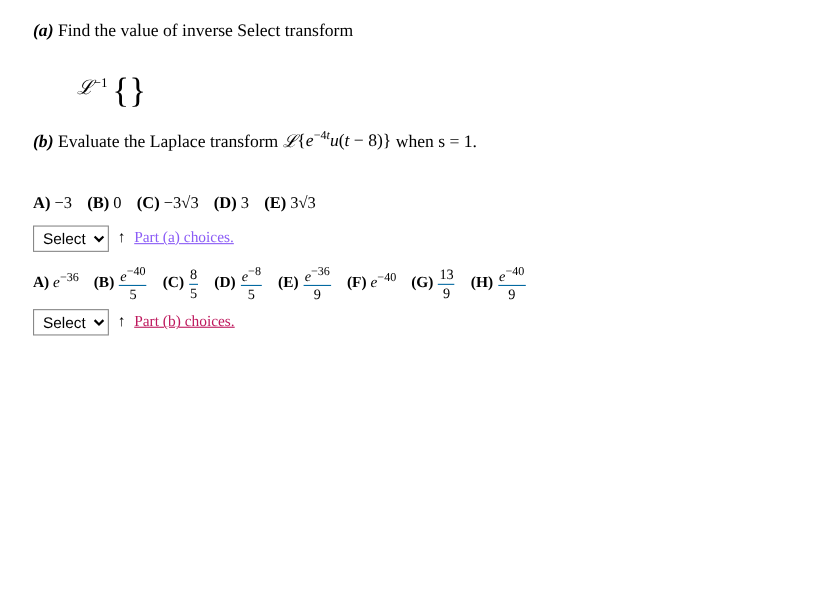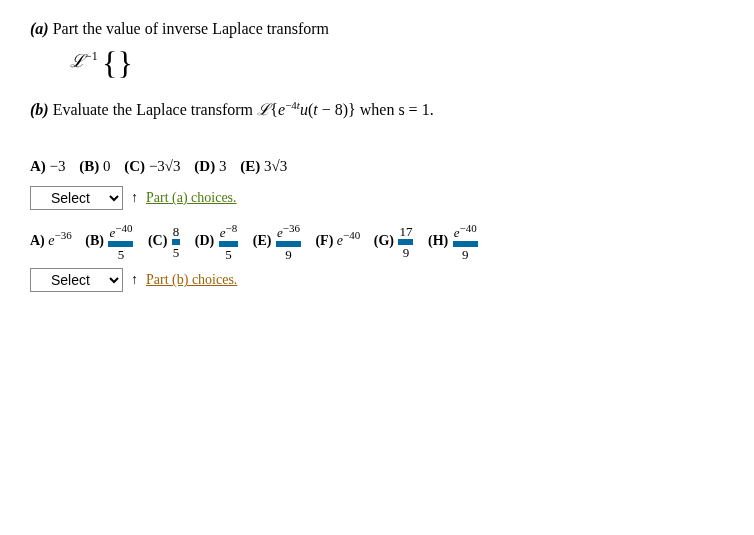--- a/index.html
+++ b/index.html
@@ -9,21 +9,21 @@
       background: #fff;
       color: #000;
       width: 754px;
       min-height: 535px;
       padding: 20px 30px;
     }
     .problem-part {
       margin-bottom: 18px;
     }
     .math-block {
-      margin: 9px 0 8px 40px;
+      margin: 28px 0 8px 40px;
       font-size: 17px;
     }
     .laplace-symbol {
       font-family: "Times New Roman", serif;
       font-style: italic;
       font-size: 18px;
     }
     .fraction {
       display: inline-flex;
       flex-direction: column;
@@ -74,21 +74,21 @@
     .choice-label {
       font-weight: bold;
     }
     .select-row {
       display: flex;
       align-items: center;
       gap: 8px;
       margin: 6px 0 12px 0;
     }
     select {
-      padding: 2px 16px;
+      padding: 2px 4px;
       font-size: 14px;
       border: 1px solid #888;
       background: #fff;
     }
     .select-arrow-label {
       font-size: 14px;
       color: #1a1aff;
     }
     .uparrow {
       font-size: 14px;
@@ -101,37 +101,37 @@
     .ifrac {
       display: inline-flex;
       flex-direction: column;
       align-items: center;
       vertical-align: middle;
       font-size: 13px;
       line-height: 1.2;
       margin: 0 1px;
     }
     .ifrac .numer {
-      border-bottom: 6px solid #0369a1;
+      border-bottom: 1px solid #0369a1;
       padding: 0 1px;
     }
     .ifrac .denom {
       padding: 0 1px;
     }
     .sqrt-sym {
       display: inline;
     }
   </style>
 </head>
 <body>
 
 <div class="problem-part">
   <div class="part-a-heading">
     <span style="font-weight:bold; font-style:italic;">(a)</span>
-    <span> Part the value of inverse Laplace transform</span>
+    <span> Find the value of inverse Select transform</span>
   </div>
 
   <div class="math-block">
     <span class="laplace-symbol" style="font-style:italic;">ℒ</span><sup style="font-size:12px;">−1</sup>
     <span class="brace-expr">
       <span class="big-brace">{</span>
       <span class="big-brace">}</span>
     </span>
   </div>
 
@@ -167,21 +167,21 @@
 <div class="select-row">
   <select>
     <option>Select</option>
     <option>A</option>
     <option>B</option>
     <option>C</option>
     <option>D</option>
     <option>E</option>
   </select>
   <span class="uparrow">↑</span>
-  <span class="select-arrow-label" style="cursor:pointer; color:#4d7c0f; text-decoration:underline;">Part (a) choices.</span>
+  <span class="select-arrow-label" style="cursor:pointer; color:#8b5cf6; text-decoration:underline;">Part (a) choices.</span>
 </div>
 
 <div class="choices-row" style="font-size:14px; line-height:2;">
   <span class="choice-item">
     <span class="choice-label">A)</span> <span style="font-style:italic;">e</span><sup>−36</sup>
   </span>
   <span class="choice-item">
     <span class="choice-label"><strong>(B)</strong></span>
     <span class="ifrac">
       <span class="numer"><span style="font-style:italic;">e</span><sup>−40</sup></span>
@@ -208,21 +208,21 @@
       <span class="numer"><span style="font-style:italic;">e</span><sup>−36</sup></span>
       <span class="denom">9</span>
     </span>
   </span>
   <span class="choice-item">
     <span class="choice-label">(F)</span> <span style="font-style:italic;">e</span><sup>−40</sup>
   </span>
   <span class="choice-item">
     <span class="choice-label">(G)</span>
     <span class="ifrac">
-      <span class="numer">17</span>
+      <span class="numer">13</span>
       <span class="denom">9</span>
     </span>
   </span>
   <span class="choice-item">
     <span class="choice-label">(H)</span>
     <span class="ifrac">
       <span class="numer"><span style="font-style:italic;">e</span><sup>−40</sup></span>
       <span class="denom">9</span>
     </span>
   </span>
@@ -234,14 +234,14 @@
     <option>A</option>
     <option>B</option>
     <option>C</option>
     <option>D</option>
     <option>E</option>
     <option>F</option>
     <option>G</option>
     <option>H</option>
   </select>
   <span class="uparrow">↑</span>
-  <span class="select-arrow-label" style="cursor:pointer; color:#a16207; text-decoration:underline;">Part (b) choices.</span>
+  <span class="select-arrow-label" style="cursor:pointer; color:#be185d; text-decoration:underline;">Part (b) choices.</span>
 </div>
 
 </body></html>

